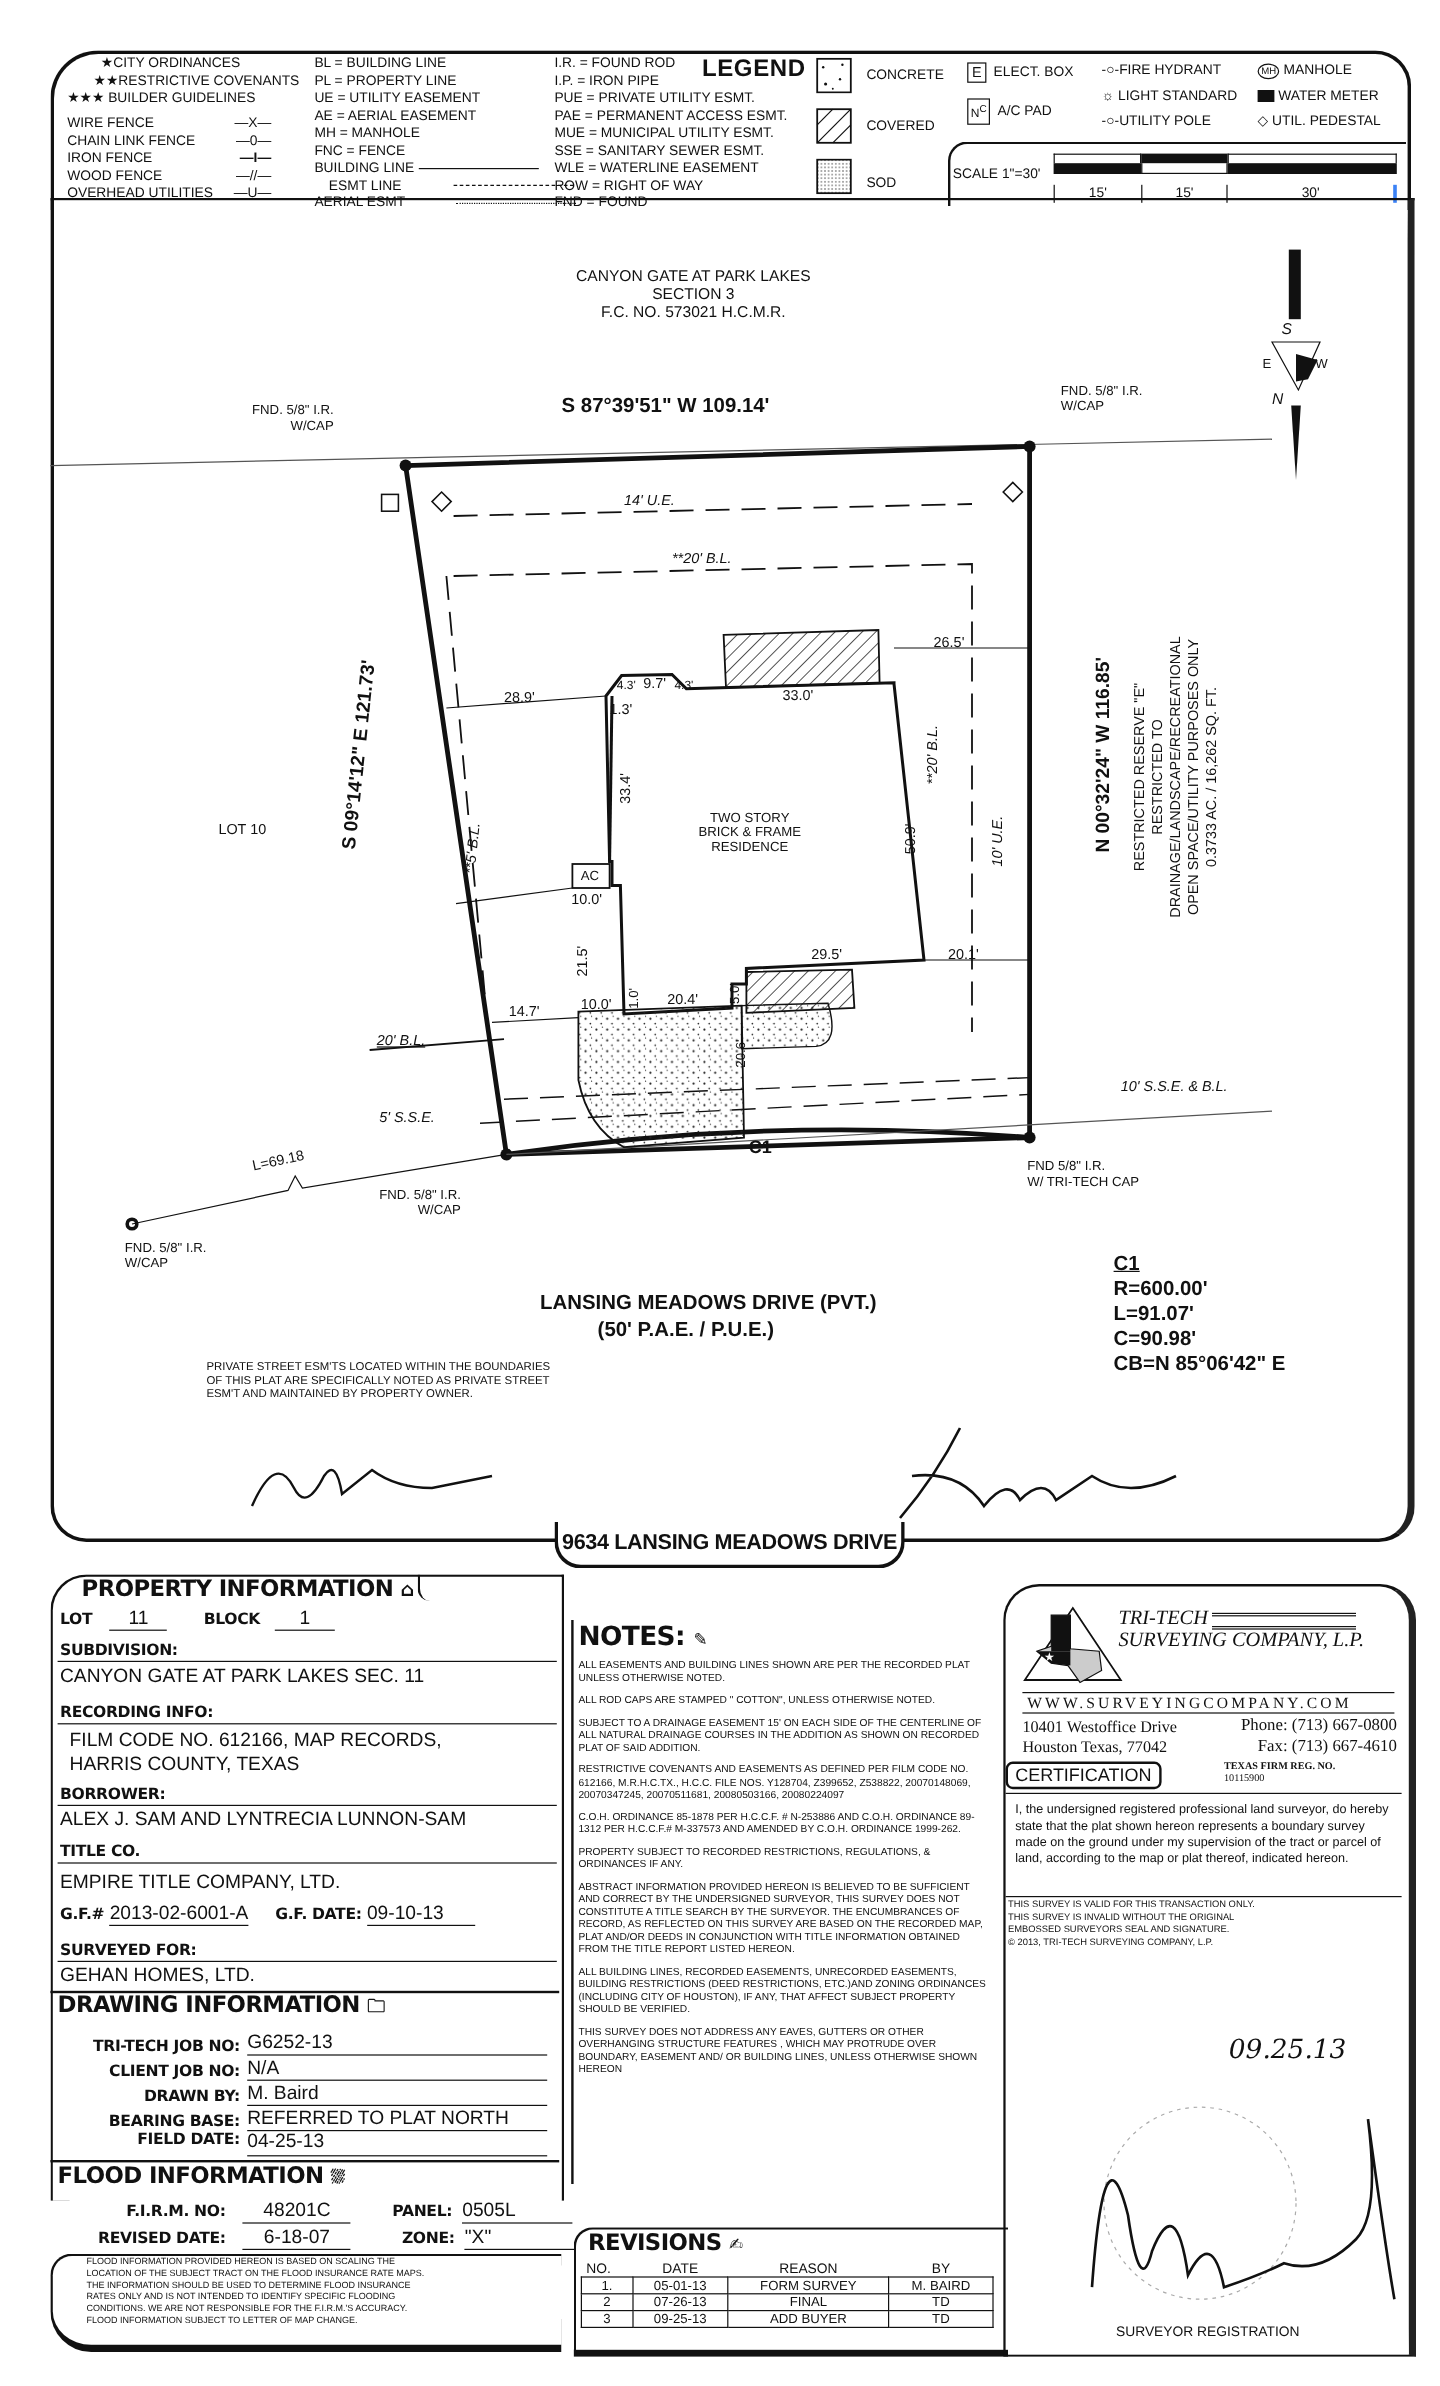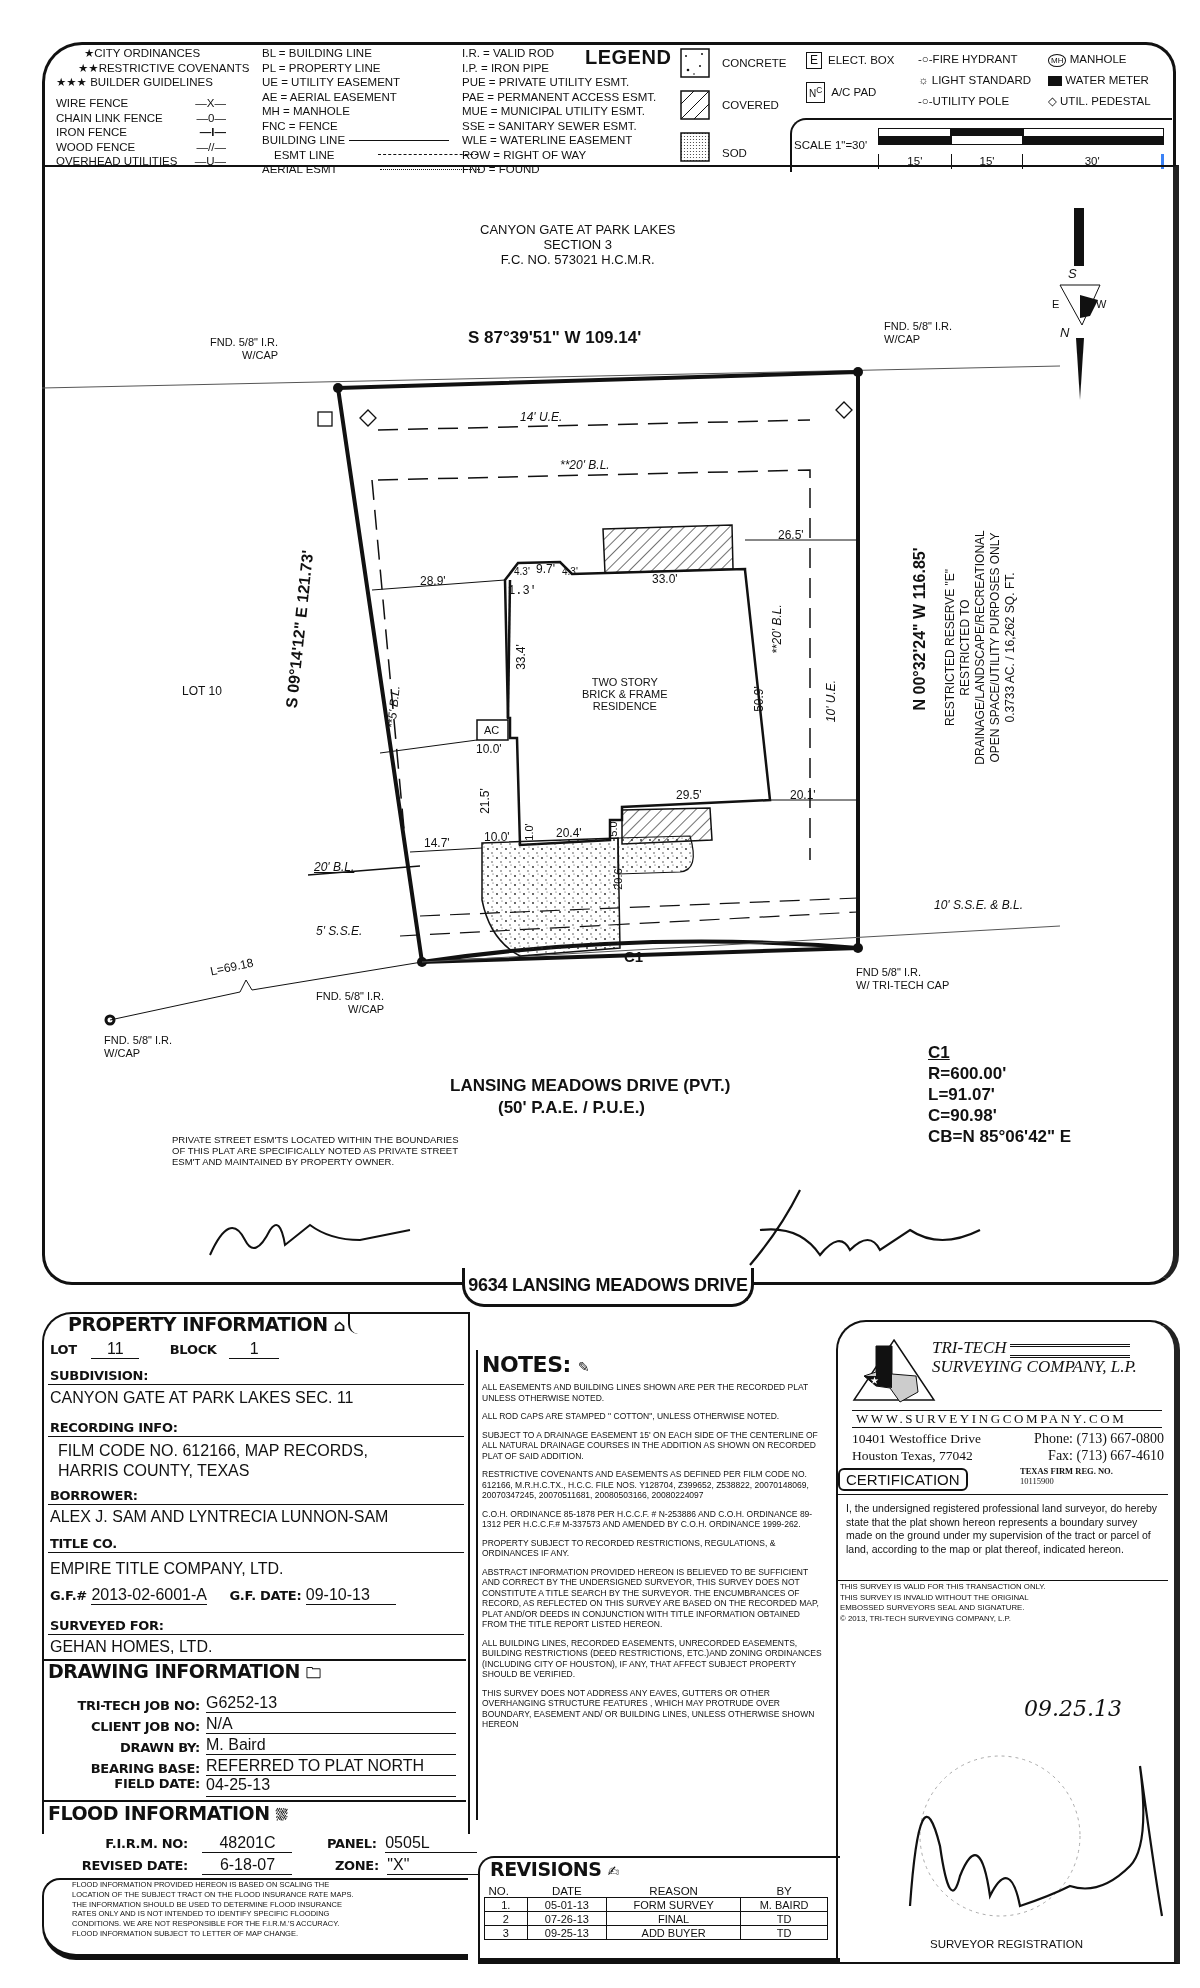--- a/index.html
+++ b/index.html
@@ -72,21 +72,21 @@
       <span style="width:88px;display:inline-block;">ESMT LINE</span>
       <span style="display:inline-block;width:100px;border-top:1.5px dashed #111;margin-left:16px;"></span>
     </div>
   <div style="display:flex;align-items:center;gap:14px;">
       <span style="width:88px;display:inline-block;">AERIAL ESMT</span>
       <span style="display:inline-block;width:100px;border-top:1.5px dotted #111;margin-left:16px;"></span>
     </div>
 </div>
 
 <div class="abs lg" style="left:462px;top:46px;">
-  <div>I.R.  = VALID ROD</div>
+  <div>I.R.  = FOUND ROD</div>
   <div>I.P.  = IRON PIPE</div>
   <div>PUE = PRIVATE UTILITY ESMT.</div>
   <div>PAE = PERMANENT ACCESS ESMT.</div>
   <div>MUE = MUNICIPAL UTILITY ESMT.</div>
   <div>SSE  = SANITARY SEWER ESMT.</div>
   <div>WLE = WATERLINE EASEMENT</div>
   <div>ROW = RIGHT OF WAY</div>
   <div>FND = FOUND</div>
 </div>
 
@@ -256,21 +256,21 @@
 <div class="abs plat-text" style="left:810px;top:694px;font-style:italic;transform:rotate(-90deg);">10' U.E.</div>
 <div class="abs plat-text" style="left:314px;top:860px;font-style:italic;text-decoration:underline;">20' B.L.</div>
 <div class="abs plat-text" style="left:316px;top:924px;font-style:italic;">5' S.S.E.</div>
 <div class="abs plat-text" style="left:934px;top:898px;font-style:italic;">10' S.S.E. &amp; B.L.</div>
 
 <div class="abs plat-text" style="left:420px;top:574px;">28.9'</div>
 <div class="abs plat-text" style="left:514px;top:566px;font-size:10px;">4.3'</div>
 <div class="abs plat-text" style="left:536px;top:562px;">9.7'</div>
 <div class="abs plat-text" style="left:562px;top:566px;font-size:10px;">4.3'</div>
 <div class="abs plat-text" style="left:652px;top:572px;">33.0'</div>
-<div class="abs plat-text" style="left:508px;top:584px;font-family:Liberation Mono, monospace;">1.3'</div>
+<div class="abs plat-text" style="left:508px;top:584px;">1.3'</div>
 <div class="abs plat-text" style="left:508px;top:650px;transform:rotate(-90deg);">33.4'</div>
 <div class="abs plat-text" style="left:746px;top:692px;transform:rotate(-90deg);">50.9'</div>
 <div class="abs plat-text" style="left:778px;top:528px;">26.5'</div>
 <div class="abs plat-text" style="left:476px;top:742px;">10.0'</div>
 <div class="abs plat-text" style="left:472px;top:794px;transform:rotate(-90deg);">21.5'</div>
 <div class="abs plat-text" style="left:424px;top:836px;">14.7'</div>
 <div class="abs plat-text" style="left:484px;top:830px;">10.0'</div>
 <div class="abs plat-text" style="left:520px;top:826px;transform:rotate(-90deg);font-size:11px;">1.0'</div>
 <div class="abs plat-text" style="left:556px;top:826px;">20.4'</div>
 <div class="abs plat-text" style="left:604px;top:822px;transform:rotate(-90deg);font-size:11px;">5.0'</div>

